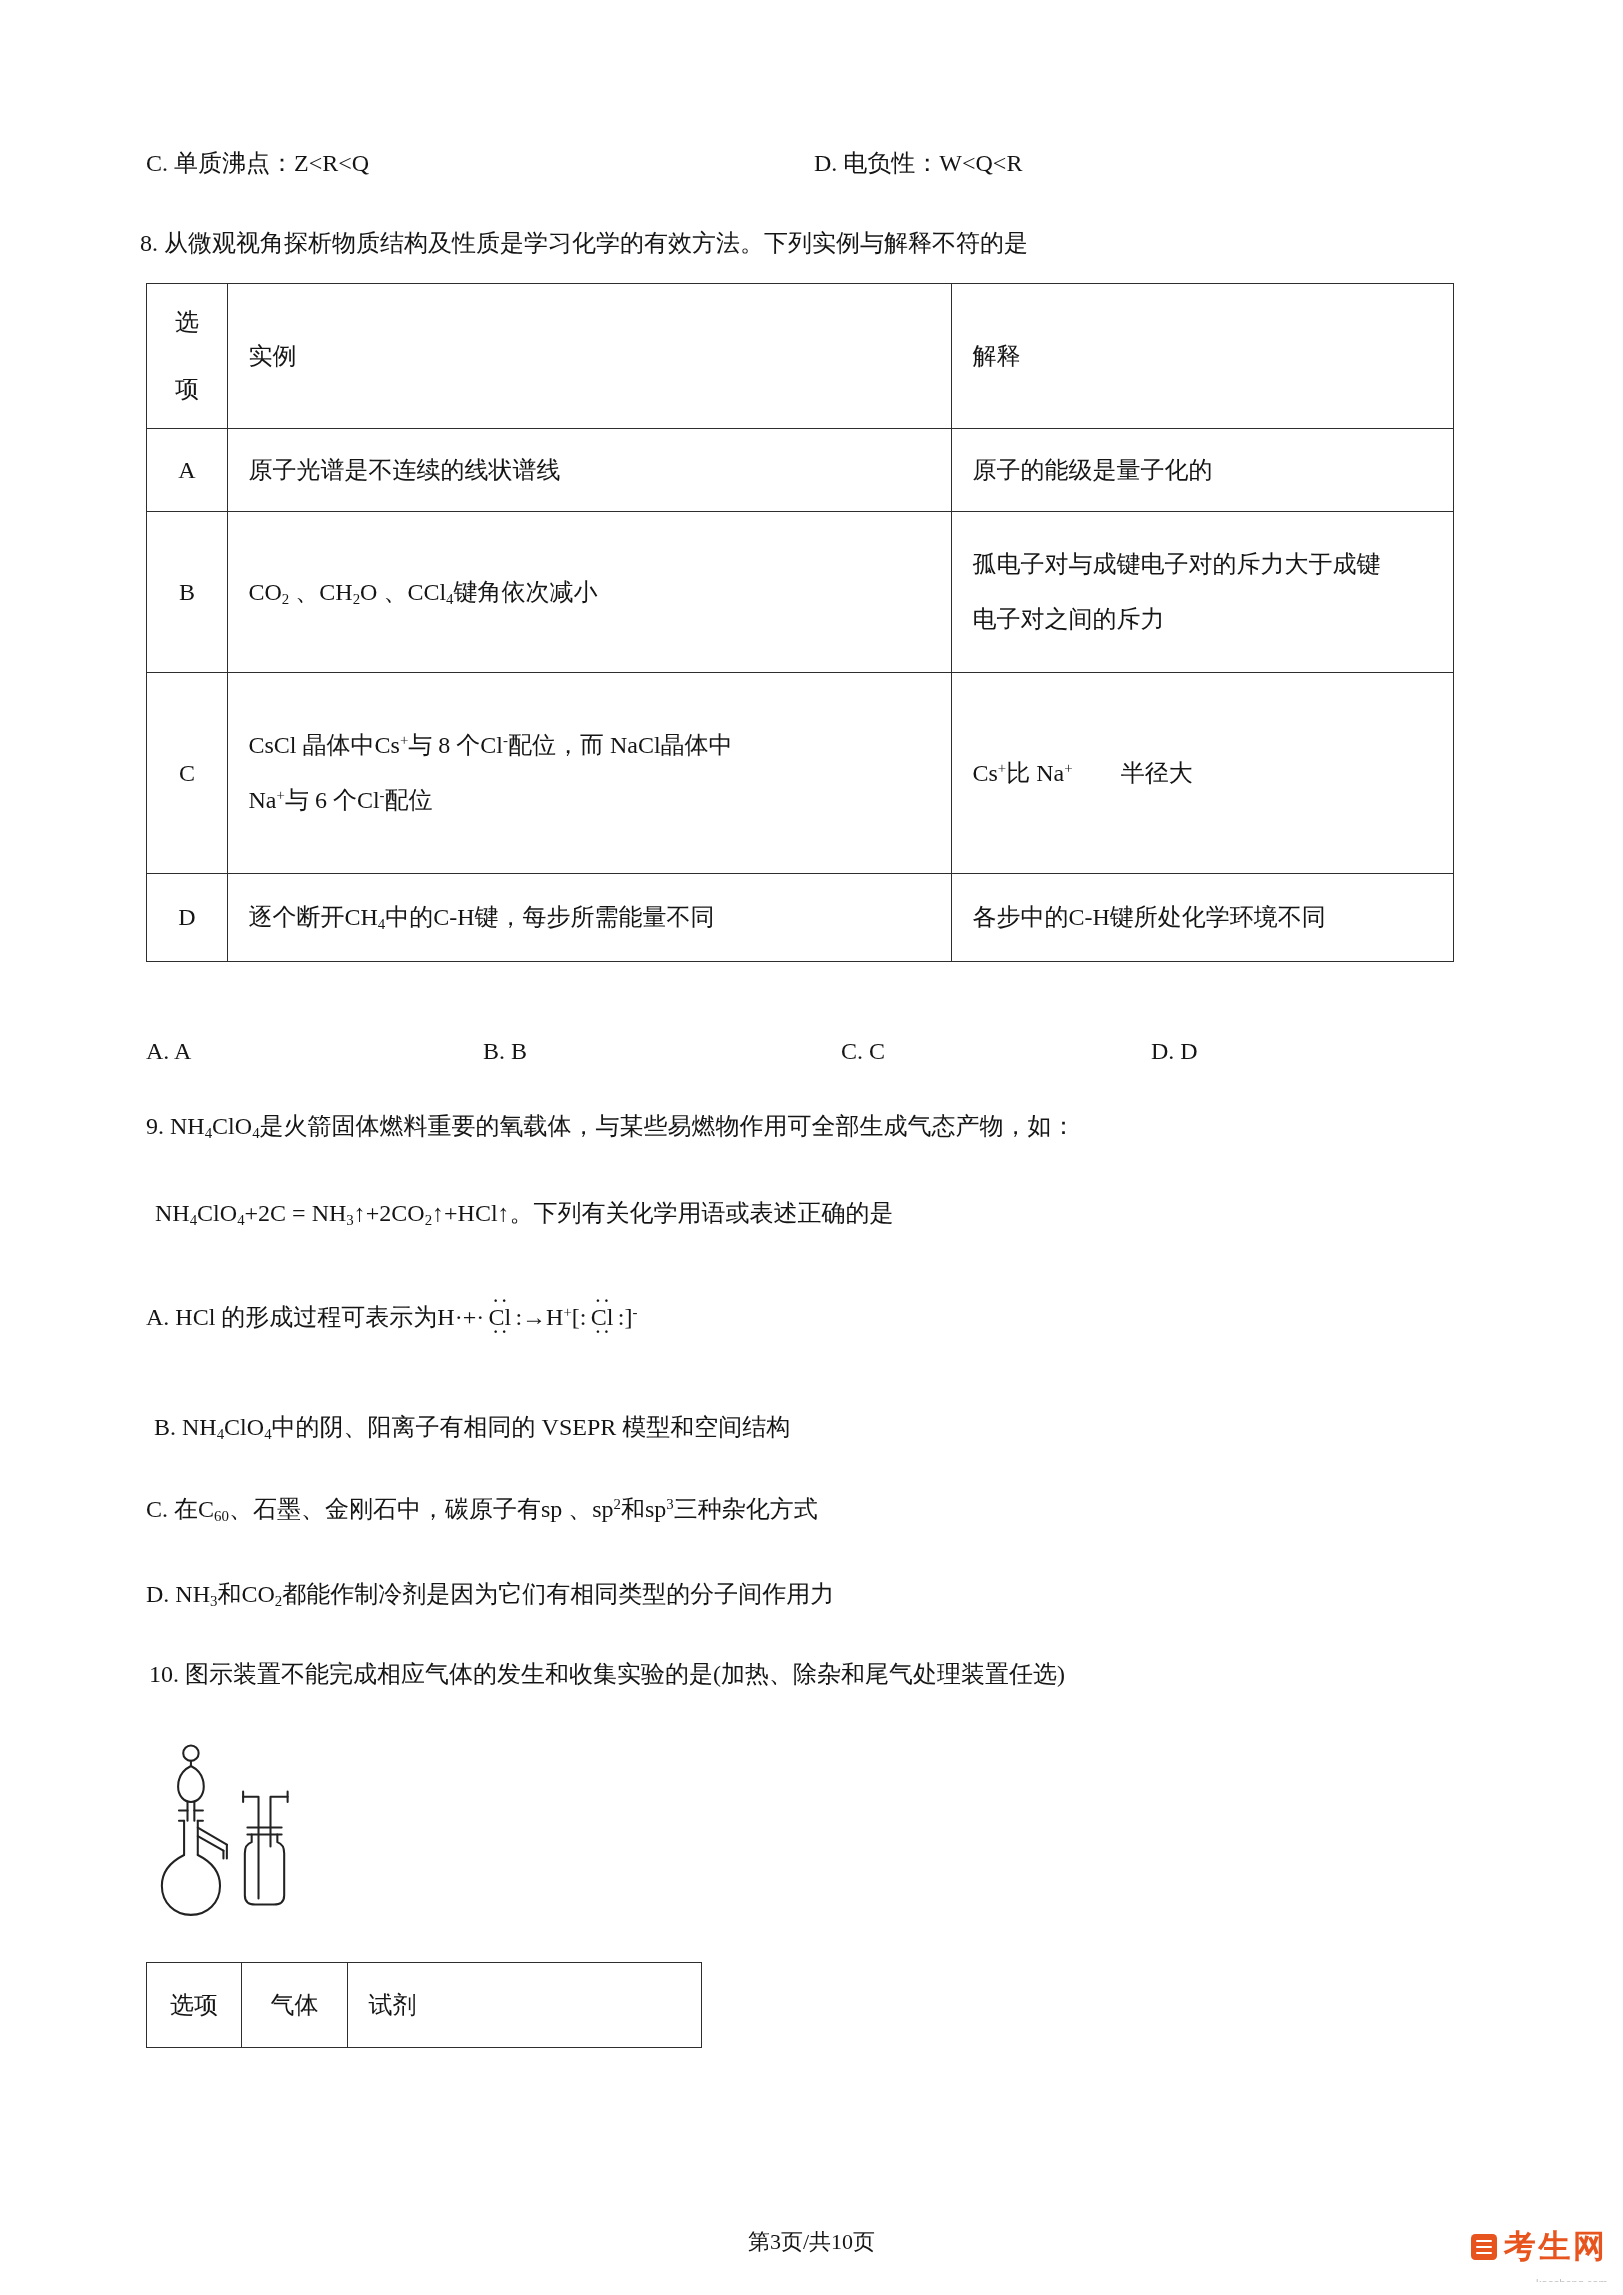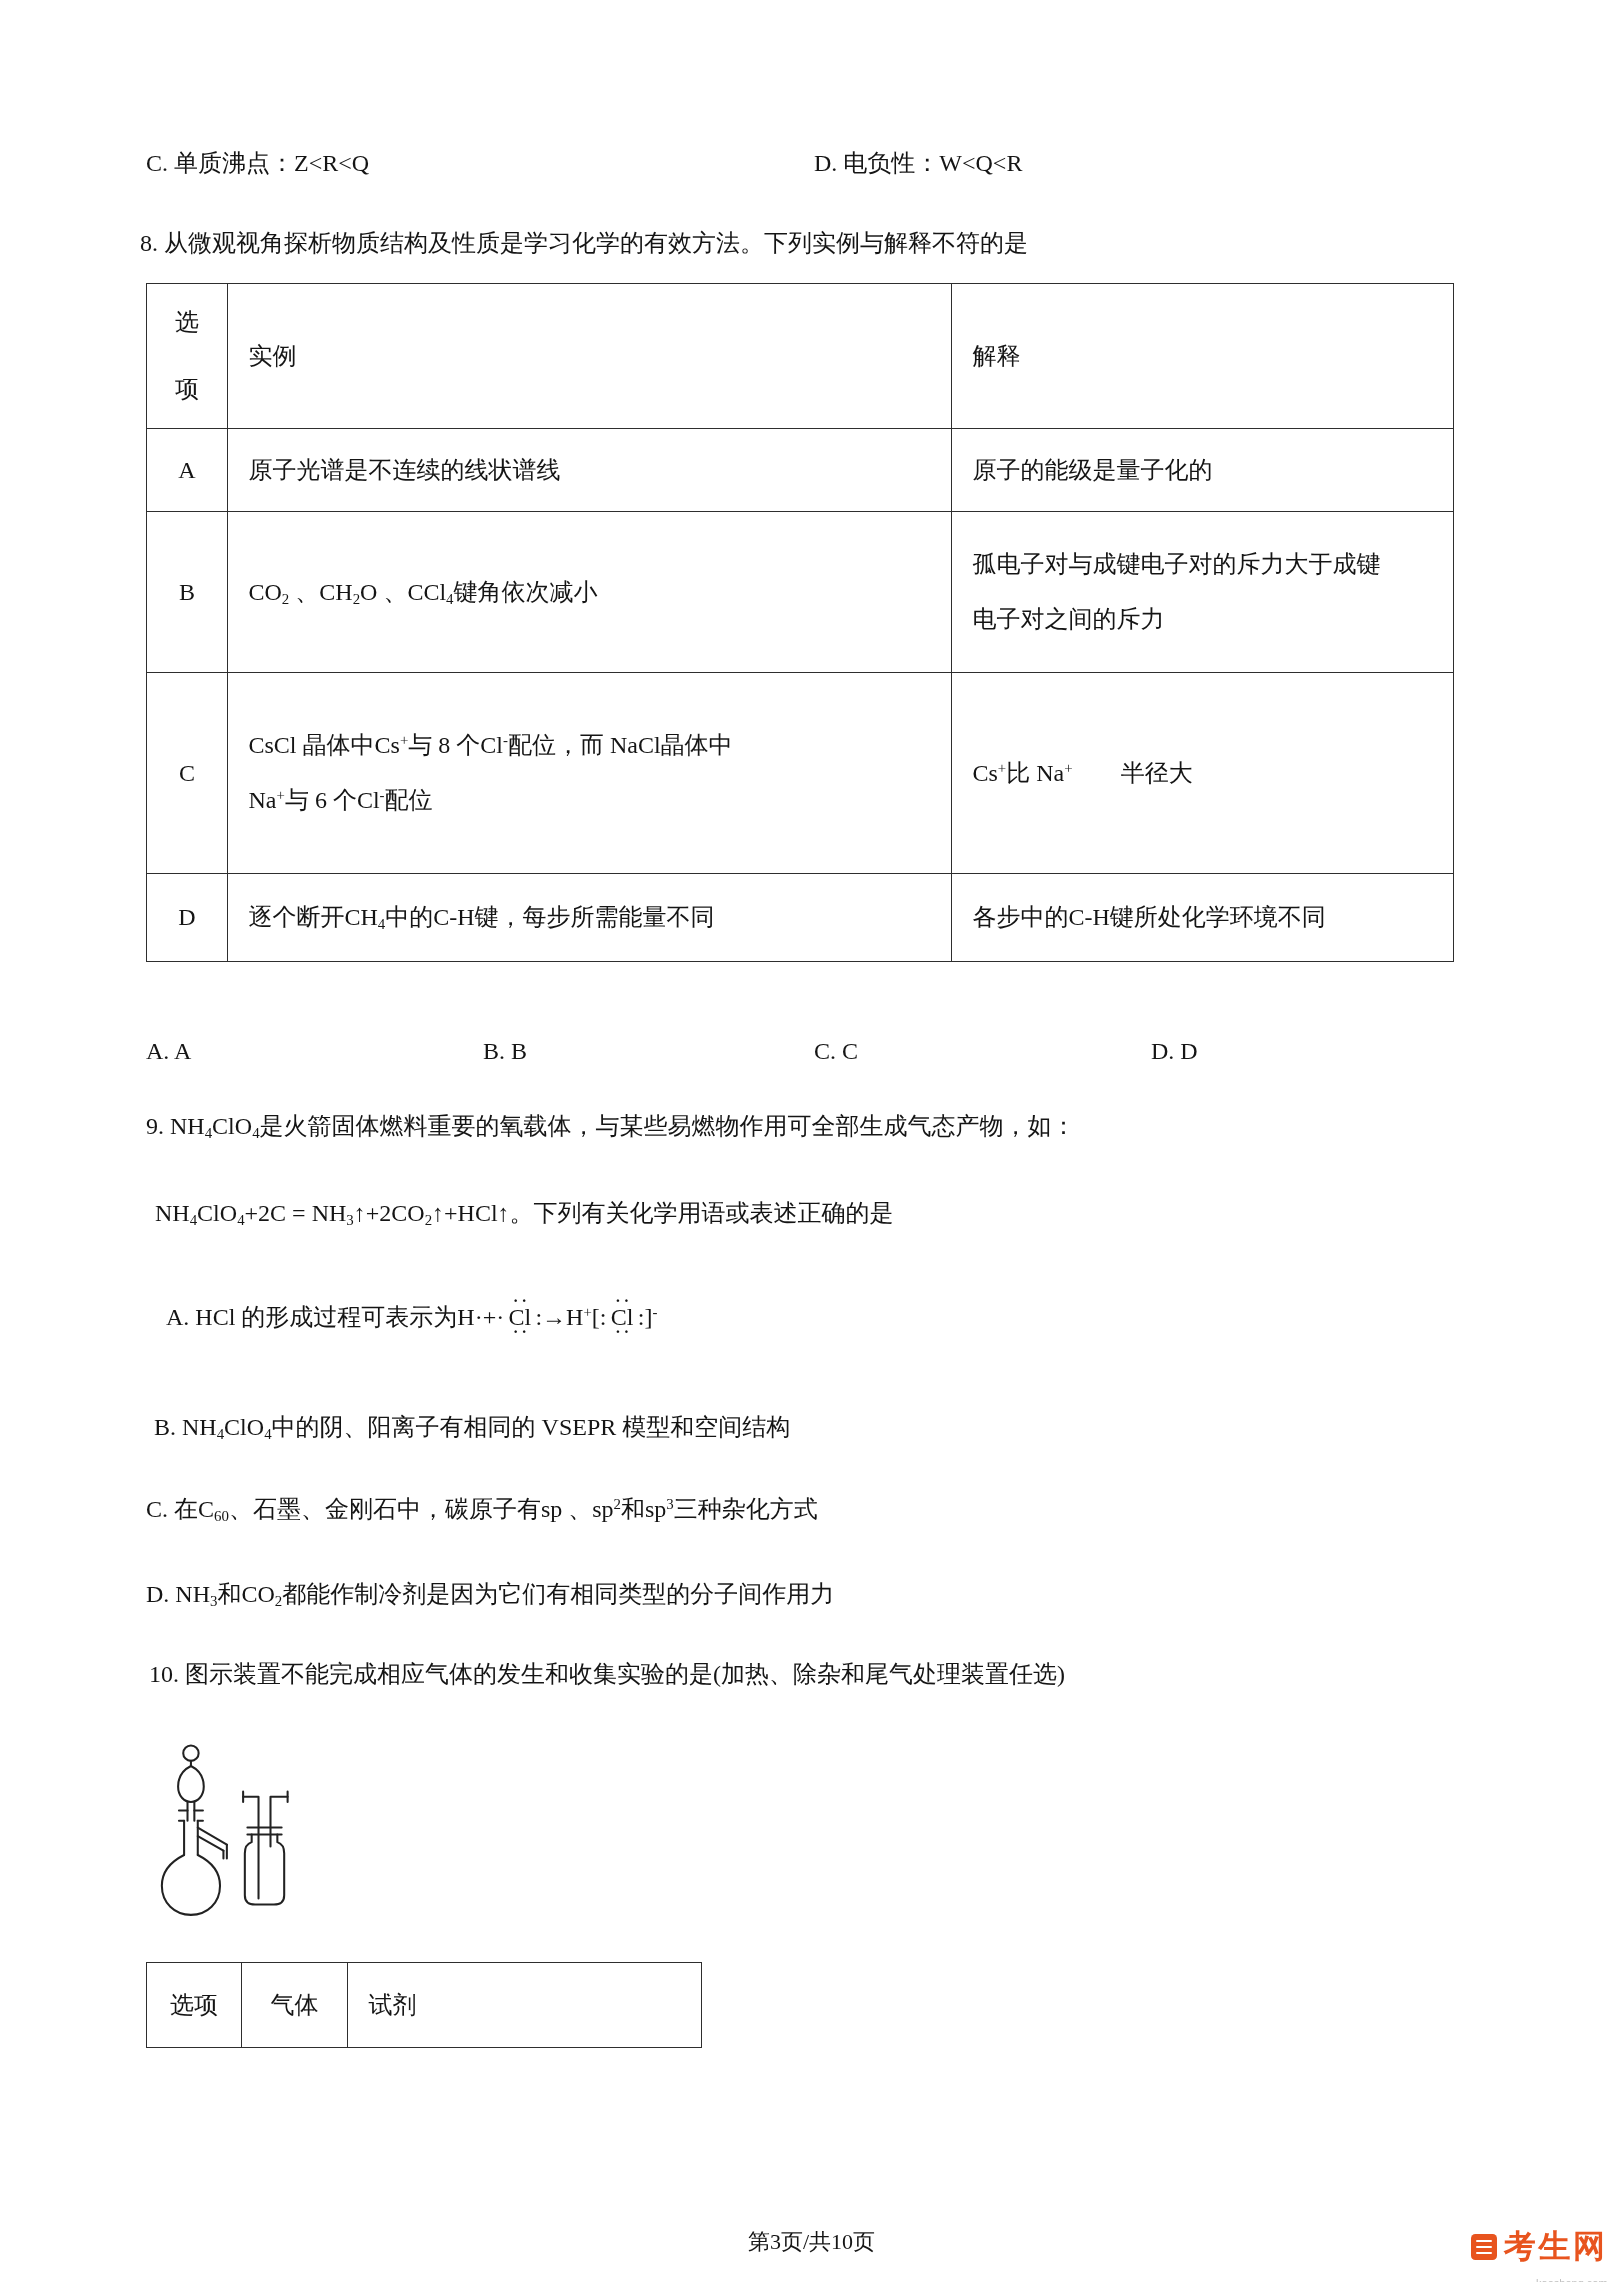--- a/index.html
+++ b/index.html
@@ -49,26 +49,26 @@
     display: inline-block;
     width: 27px;
     word-break: break-all;
     line-height: 67px;
     text-align: center;
   }
 
   
   #answer-row { left: 146px; top: 1038px; width: 1281px; height: 36px; }
   .ans { position: absolute; top: 0; }
-  .ans.a0 { left: 0; } .ans.a1 { left: 337px; text-align: right; } .ans.a2 { left: 668px; } .ans.a3 { left: 1005px; }
+  .ans.a0 { left: 0; } .ans.a1 { left: 337px; text-align: right; } .ans.a2 { left: 695px; } .ans.a3 { left: 1005px; }
 
   
   #q9-l1 { left: 146px; top: 1110px; }
   #q9-l2 { left: 155px; top: 1197px; }
-  #q9-a  { left: 146px; top: 1301px; margin-left: 20px; }
+  #q9-a  { left: 146px; top: 1301px; }
   #q9-b  { left: 154px; top: 1411px; }
   #q9-c  { left: 146px; top: 1493px; }
   #q9-d  { left: 146px; top: 1578px; }
 
   .lewis { position: relative; display: inline-block; padding: 0 2.6px; margin: 0 1.7px; }
   .lewis::before, .lewis::after {
     content: "\00B7\2009\00B7";
     position: absolute; left: 50%; transform: translateX(-50%);
     font-size: 16px; line-height: 1; font-weight: bold;
   }

